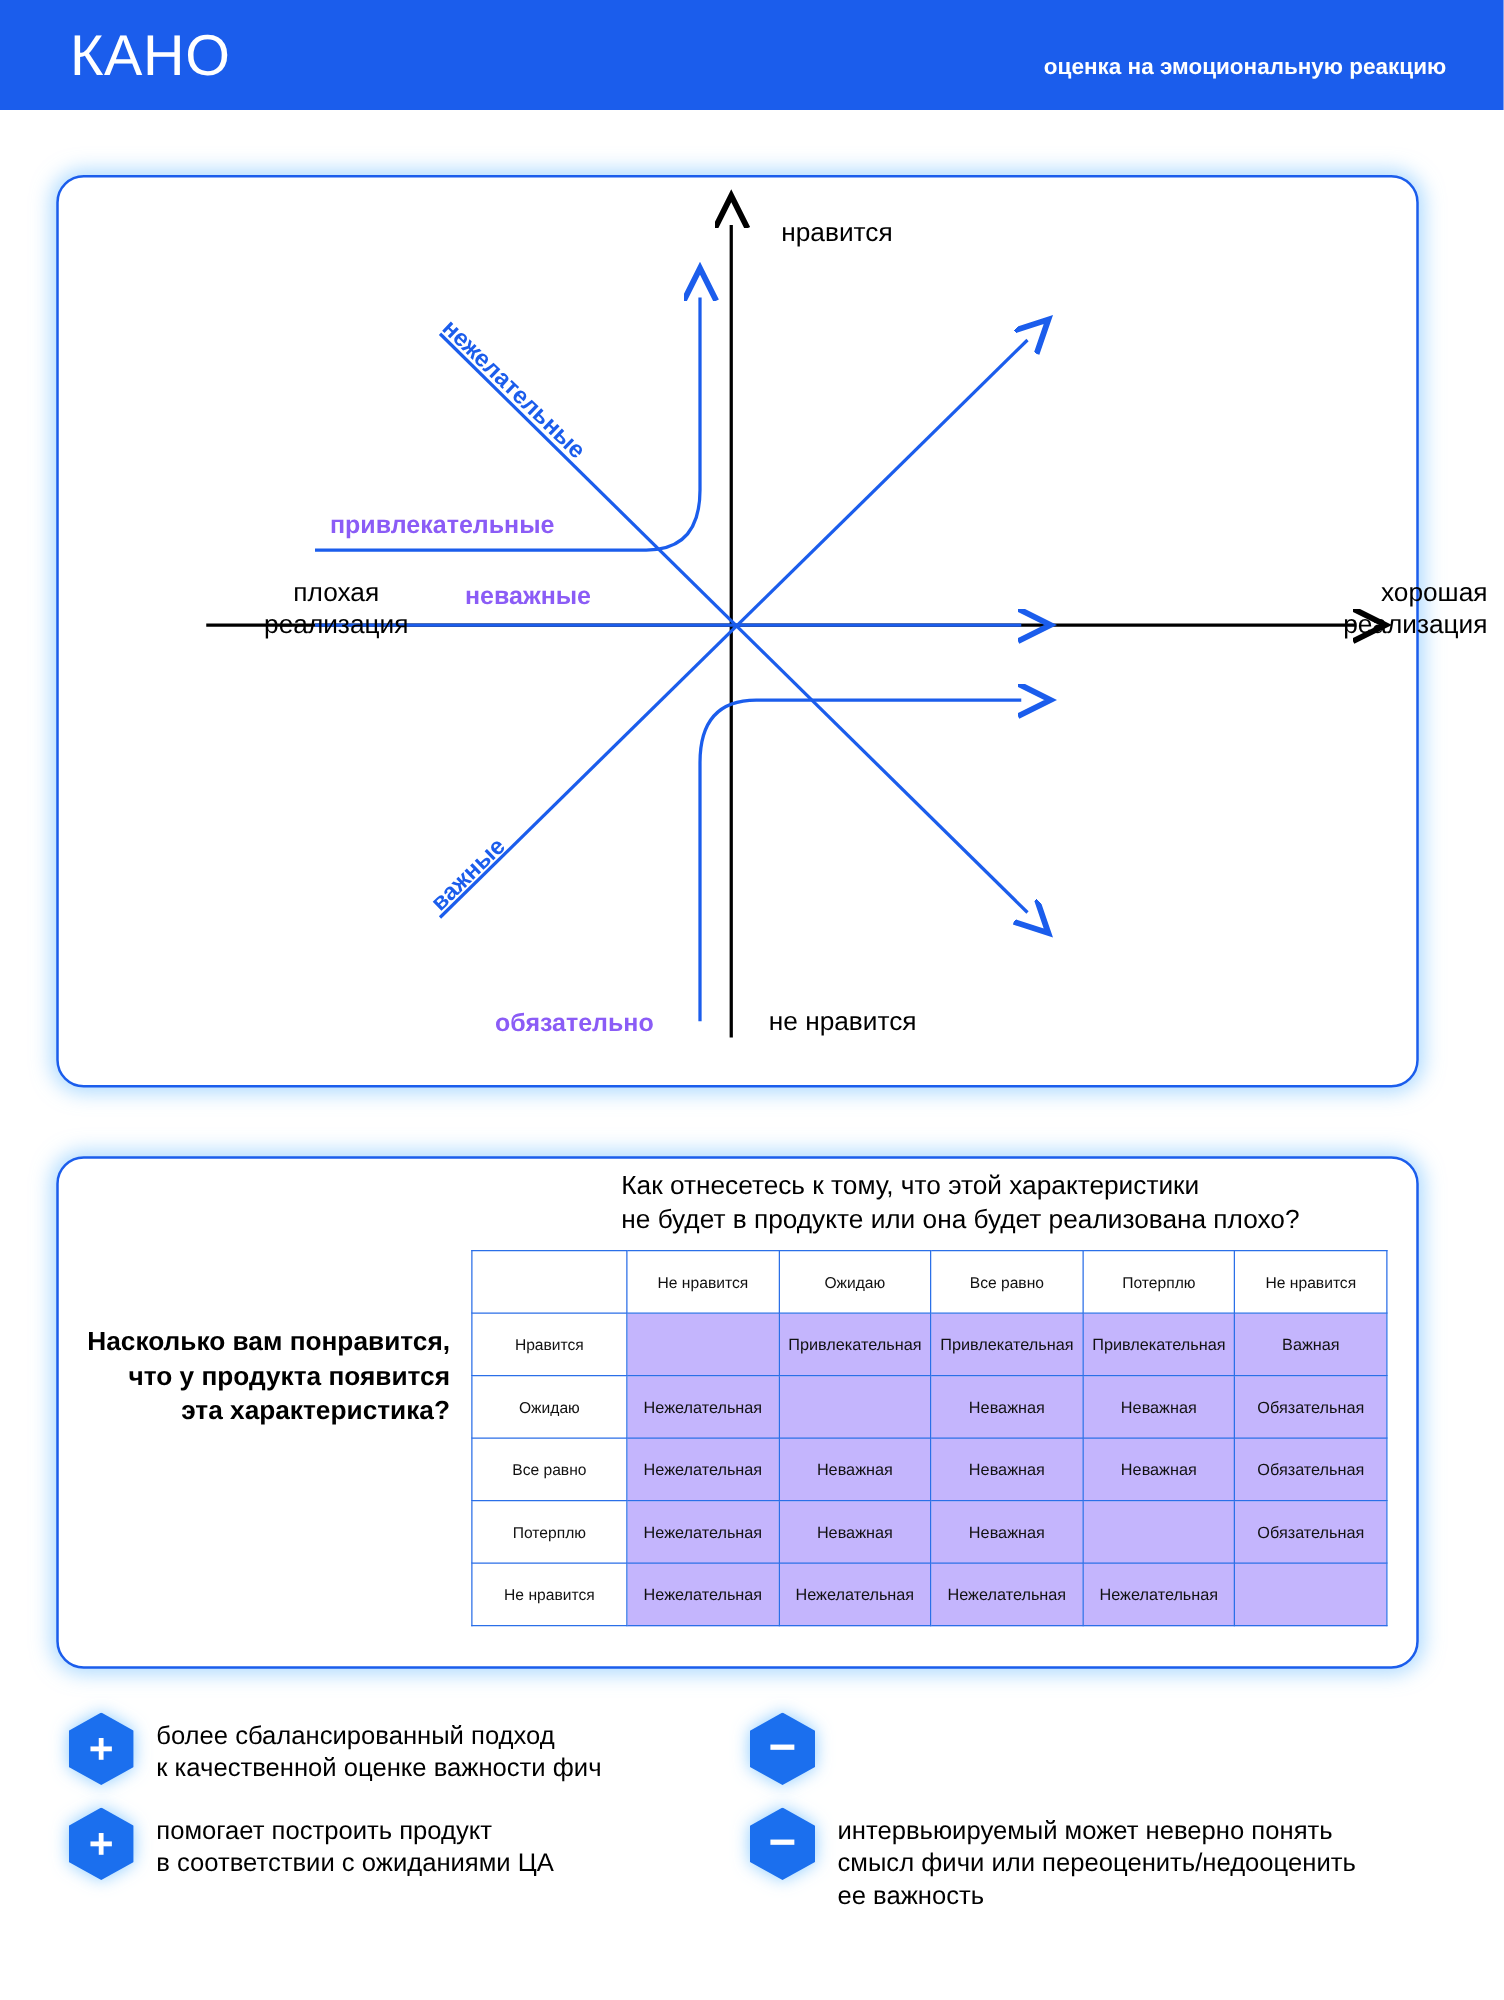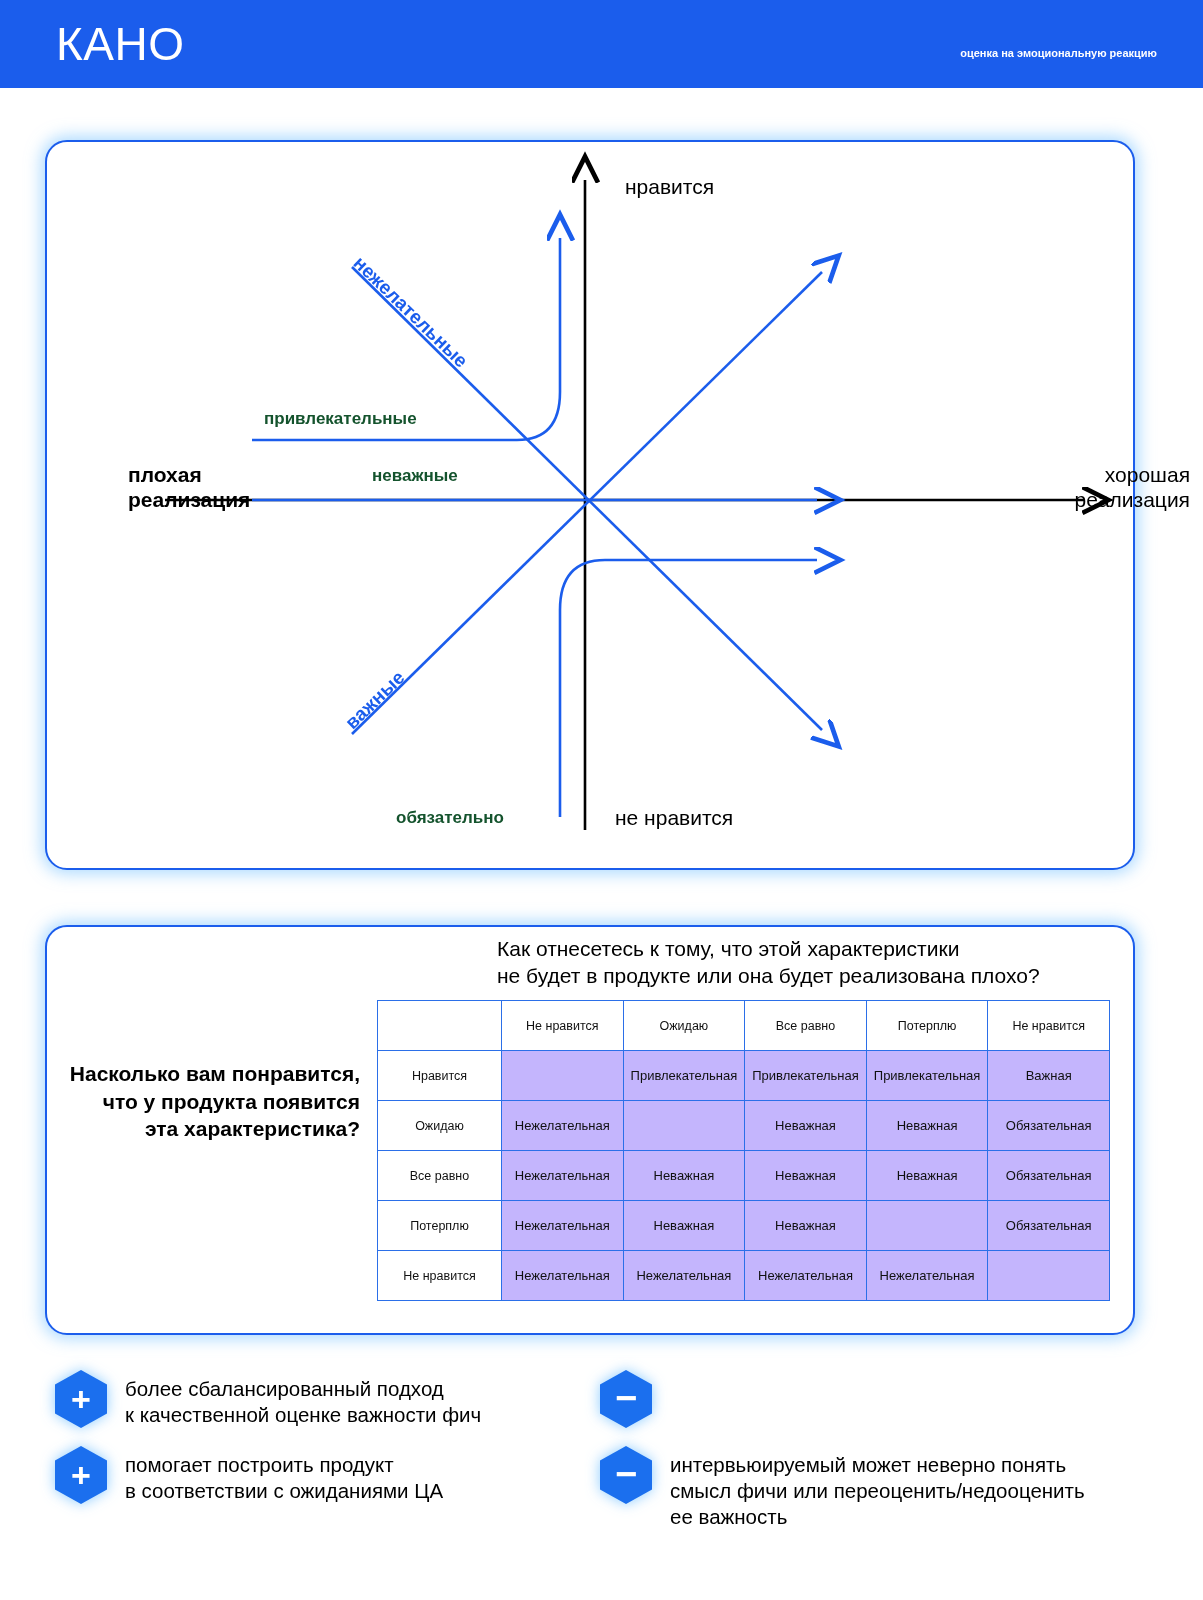--- a/index.html
+++ b/index.html
@@ -27,21 +27,21 @@
   }
   .header-title {
     color: #ffffff;
     font-size: 46px;
     font-weight: normal;
     letter-spacing: 0.5px;
     line-height: 1;
   }
   .header-subtitle {
     color: #ffffff;
-    font-size: 11px;
+    font-size: 18px;
     font-weight: bold;
     line-height: 1;
     margin-bottom: -2px;
     margin-top: 16px;
   }
 
   
   .card {
     position: absolute;
     background: #ffffff;
@@ -56,27 +56,27 @@
   .chart-svg { position: absolute; left: 0; top: 0; }
 
   .chart-label {
     position: absolute;
     font-size: 21px;
     color: #000000;
     line-height: 1.18;
     white-space: pre-line;
   }
   .chart-label.blue {
-    color: #14532d;
-    font-weight: bold;
-    font-size: 17px;
+    color: #8b5cf6;
+    font-weight: bold;
+    font-size: 20px;
   }
   #lbl-likes      { left: 625px; top: 175px; }
   #lbl-dislikes   { left: 615px; top: 806px; }
-  #lbl-bad        { left: 128px; top: 463px; width: 250px; text-align: left; font-weight: bold; }
+  #lbl-bad        { left: 144px; top: 463px; width: 250px; text-align: center; }
   #lbl-good       { left: 940px; top: 463px; width: 250px; text-align: right; }
 
   #lbl-attractive { left: 264px; top: 409px; }
   #lbl-indiff     { left: 372px; top: 466px; }
   #lbl-must       { left: 396px; top: 808px; }
 
   .rot-label {
     position: absolute;
     color: #1B5DEC;
     font-weight: bold;

